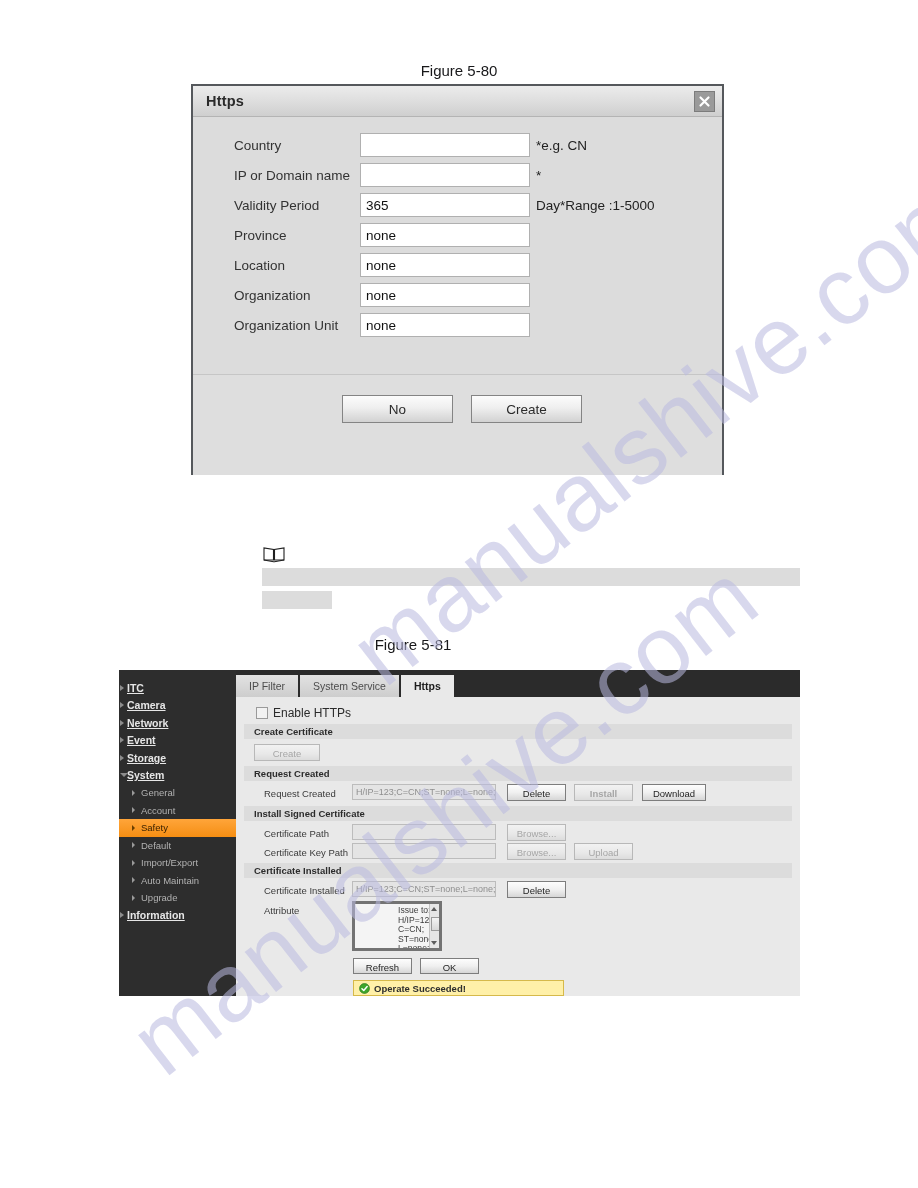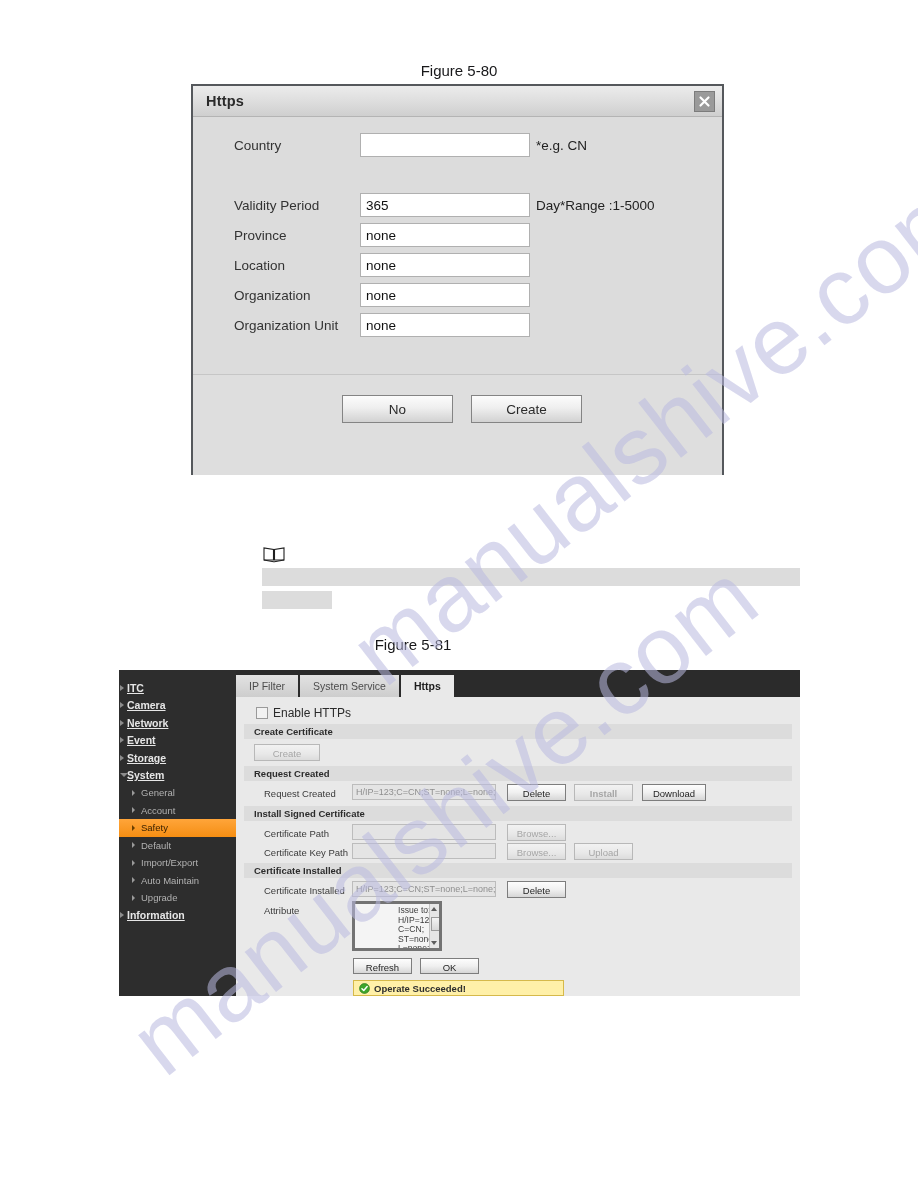--- a/index.html
+++ b/index.html
@@ -418,20 +418,25 @@
   </div>
 
   <div class="dlg-body">
 
     <div class="form-row" style="top:16px;">
       <span class="form-label">Country</span>
       <input class="form-input" type="text" value="" style="">
       <span class="form-hint">*e.g. CN</span>
     </div>
 
+    <div class="form-row" style="top:46px;">
+      <span class="form-label">IP or Domain name</span>
+      <input class="form-input" type="text" value="" style="">
+      <span class="form-hint">*</span>
+    </div>
 
     <div class="form-row" style="top:76px;">
       <span class="form-label">Validity Period</span>
       <input class="form-input" type="text" value="365" style="">
       <span class="form-hint">Day*Range :1-5000</span>
     </div>
 
     <div class="form-row" style="top:106px;">
       <span class="form-label">Province</span>
       <input class="form-input" type="text" value="none" style="">

